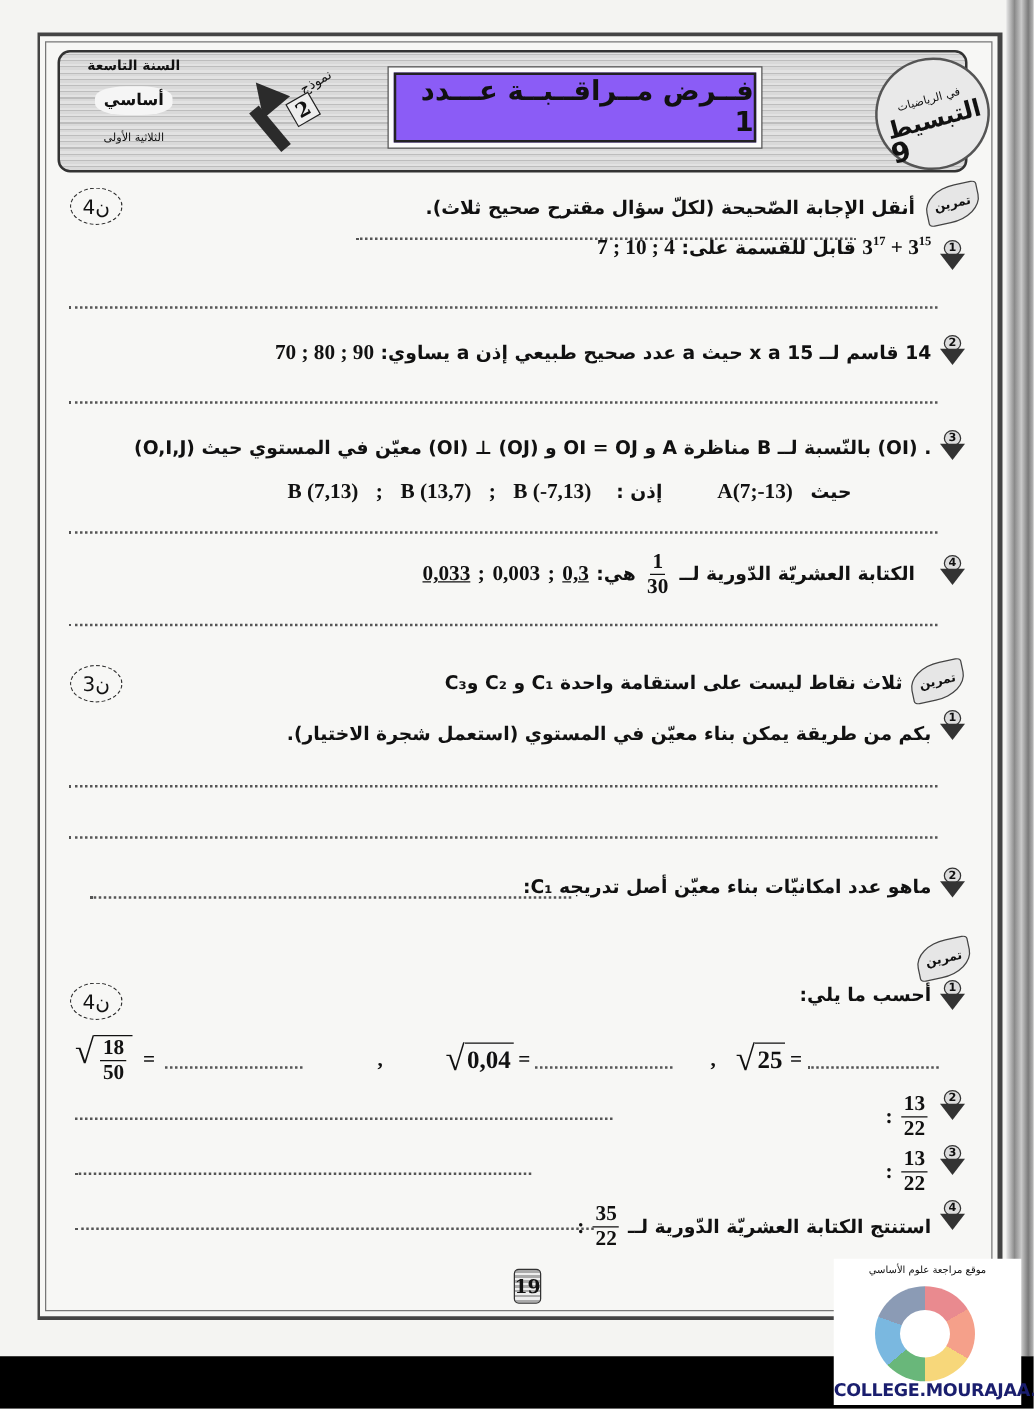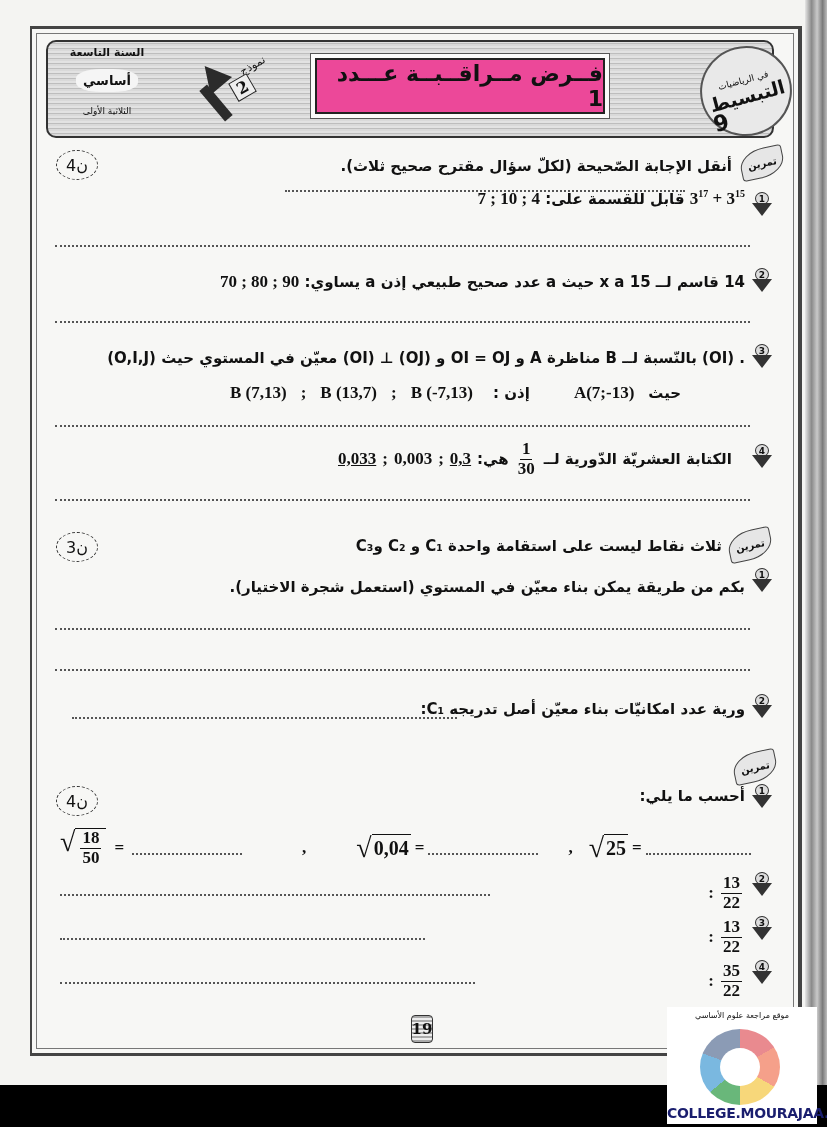--- a/index.html
+++ b/index.html
@@ -12,21 +12,21 @@
 
   .frame { position: absolute; left: 30px; top: 26px; width: 772px; height: 1030px;
     border: 3px solid #444; border-left-width: 2px; border-right-width: 4px; background: #f7f7f5; }
   .frame-inner { position: absolute; left: 4px; top: 4px; right: 4px; bottom: 4px; border: 1px solid #777; }
 
   
   .banner { position: absolute; left: 16px; top: 40px; width: 728px; height: 98px;
     border: 2px solid #333; border-radius: 10px;
     background: repeating-linear-gradient(0deg, #d9d9d9 0 2px, #bdbdbd 2px 3px, #e2e2e2 3px 5px); }
   .title-box { position: absolute; left: 290px; top: 52px; width: 290px; height: 56px;
-    background: #ec4899; border: 2px solid #222; display: flex; align-items: center; justify-content: center;
+    background: #8b5cf6; border: 2px solid #222; display: flex; align-items: center; justify-content: center;
     box-shadow: 0 0 0 4px #fbfbfb, 0 0 0 5px #555; }
   .title-box span { font-family: "DejaVu Sans", sans-serif; font-weight: bold; font-size: 22px; direction: rtl; letter-spacing: 1px; }
 
   .logo-right { position: absolute; left: 706px; top: 44px; width: 92px; height: 90px; border-radius: 50%;
     background: #e9e9e9; border: 2px solid #555; transform: rotate(-15deg); display: flex; flex-direction: column;
     align-items: center; justify-content: center; font-family: "DejaVu Sans", sans-serif; }
   .logo-right .small { font-size: 9px; direction: rtl; }
   .logo-right .big { font-size: 19px; font-weight: bold; direction: rtl; }
   .logo-right .grade { position: absolute; left: 4px; bottom: 6px; font-size: 22px; font-weight: bold; }
 
@@ -200,21 +200,21 @@
   <span>بكم من طريقة يمكن بناء معيّن في المستوي (استعمل شجرة الاختيار).</span>
 </div>
 <div class="dots" style="left:55px; top:628px; width:695px;"></div>
 <div class="dots" style="left:55px; top:669px; width:695px;"></div>
 
 <div class="qarrow" style="left:752px; top:694px;">
   <div class="ball">2</div>
     <div class="tri"></div>
 </div>
 <div class="line rtl" style="right:82px; top:700px;">
-  <span>ورية عدد امكانيّات بناء معيّن أصل تدريجه C₁:</span>
+  <span>ماهو عدد امكانيّات بناء معيّن أصل تدريجه C₁:</span>
 </div>
 <div class="dots" style="left:72px; top:717px; width:385px;"></div>
 
 <div class="ex-leaf" style="left:733px; top:752px;">
   <span>تمرين</span>
 </div>
 <div class="pts" style="left:56px; top:786px;">
   <span>ن4</span>
 </div>
 
@@ -283,20 +283,21 @@
 <div class="qarrow" style="left:752px; top:960px;">
   <div class="ball">4</div>
     <div class="tri"></div>
 </div>
 <div class="line" style="right:82px; top:962px; display:flex; align-items:center; gap:4px;">
   <span class="math">:</span>
   <span class="frac">
     <span class="num">35</span>
     <span class="den">22</span>
   </span>
+  <span class="rtl">استنتج الكتابة العشريّة الدّورية لــ</span>
 </div>
 <div class="dots" style="left:60px; top:982px; width:415px;"></div>
 
 <div class="page-num">
   <span>19</span>
 </div>
 
 <div class="bottom-bar"></div>
 
 <div class="site-logo">

